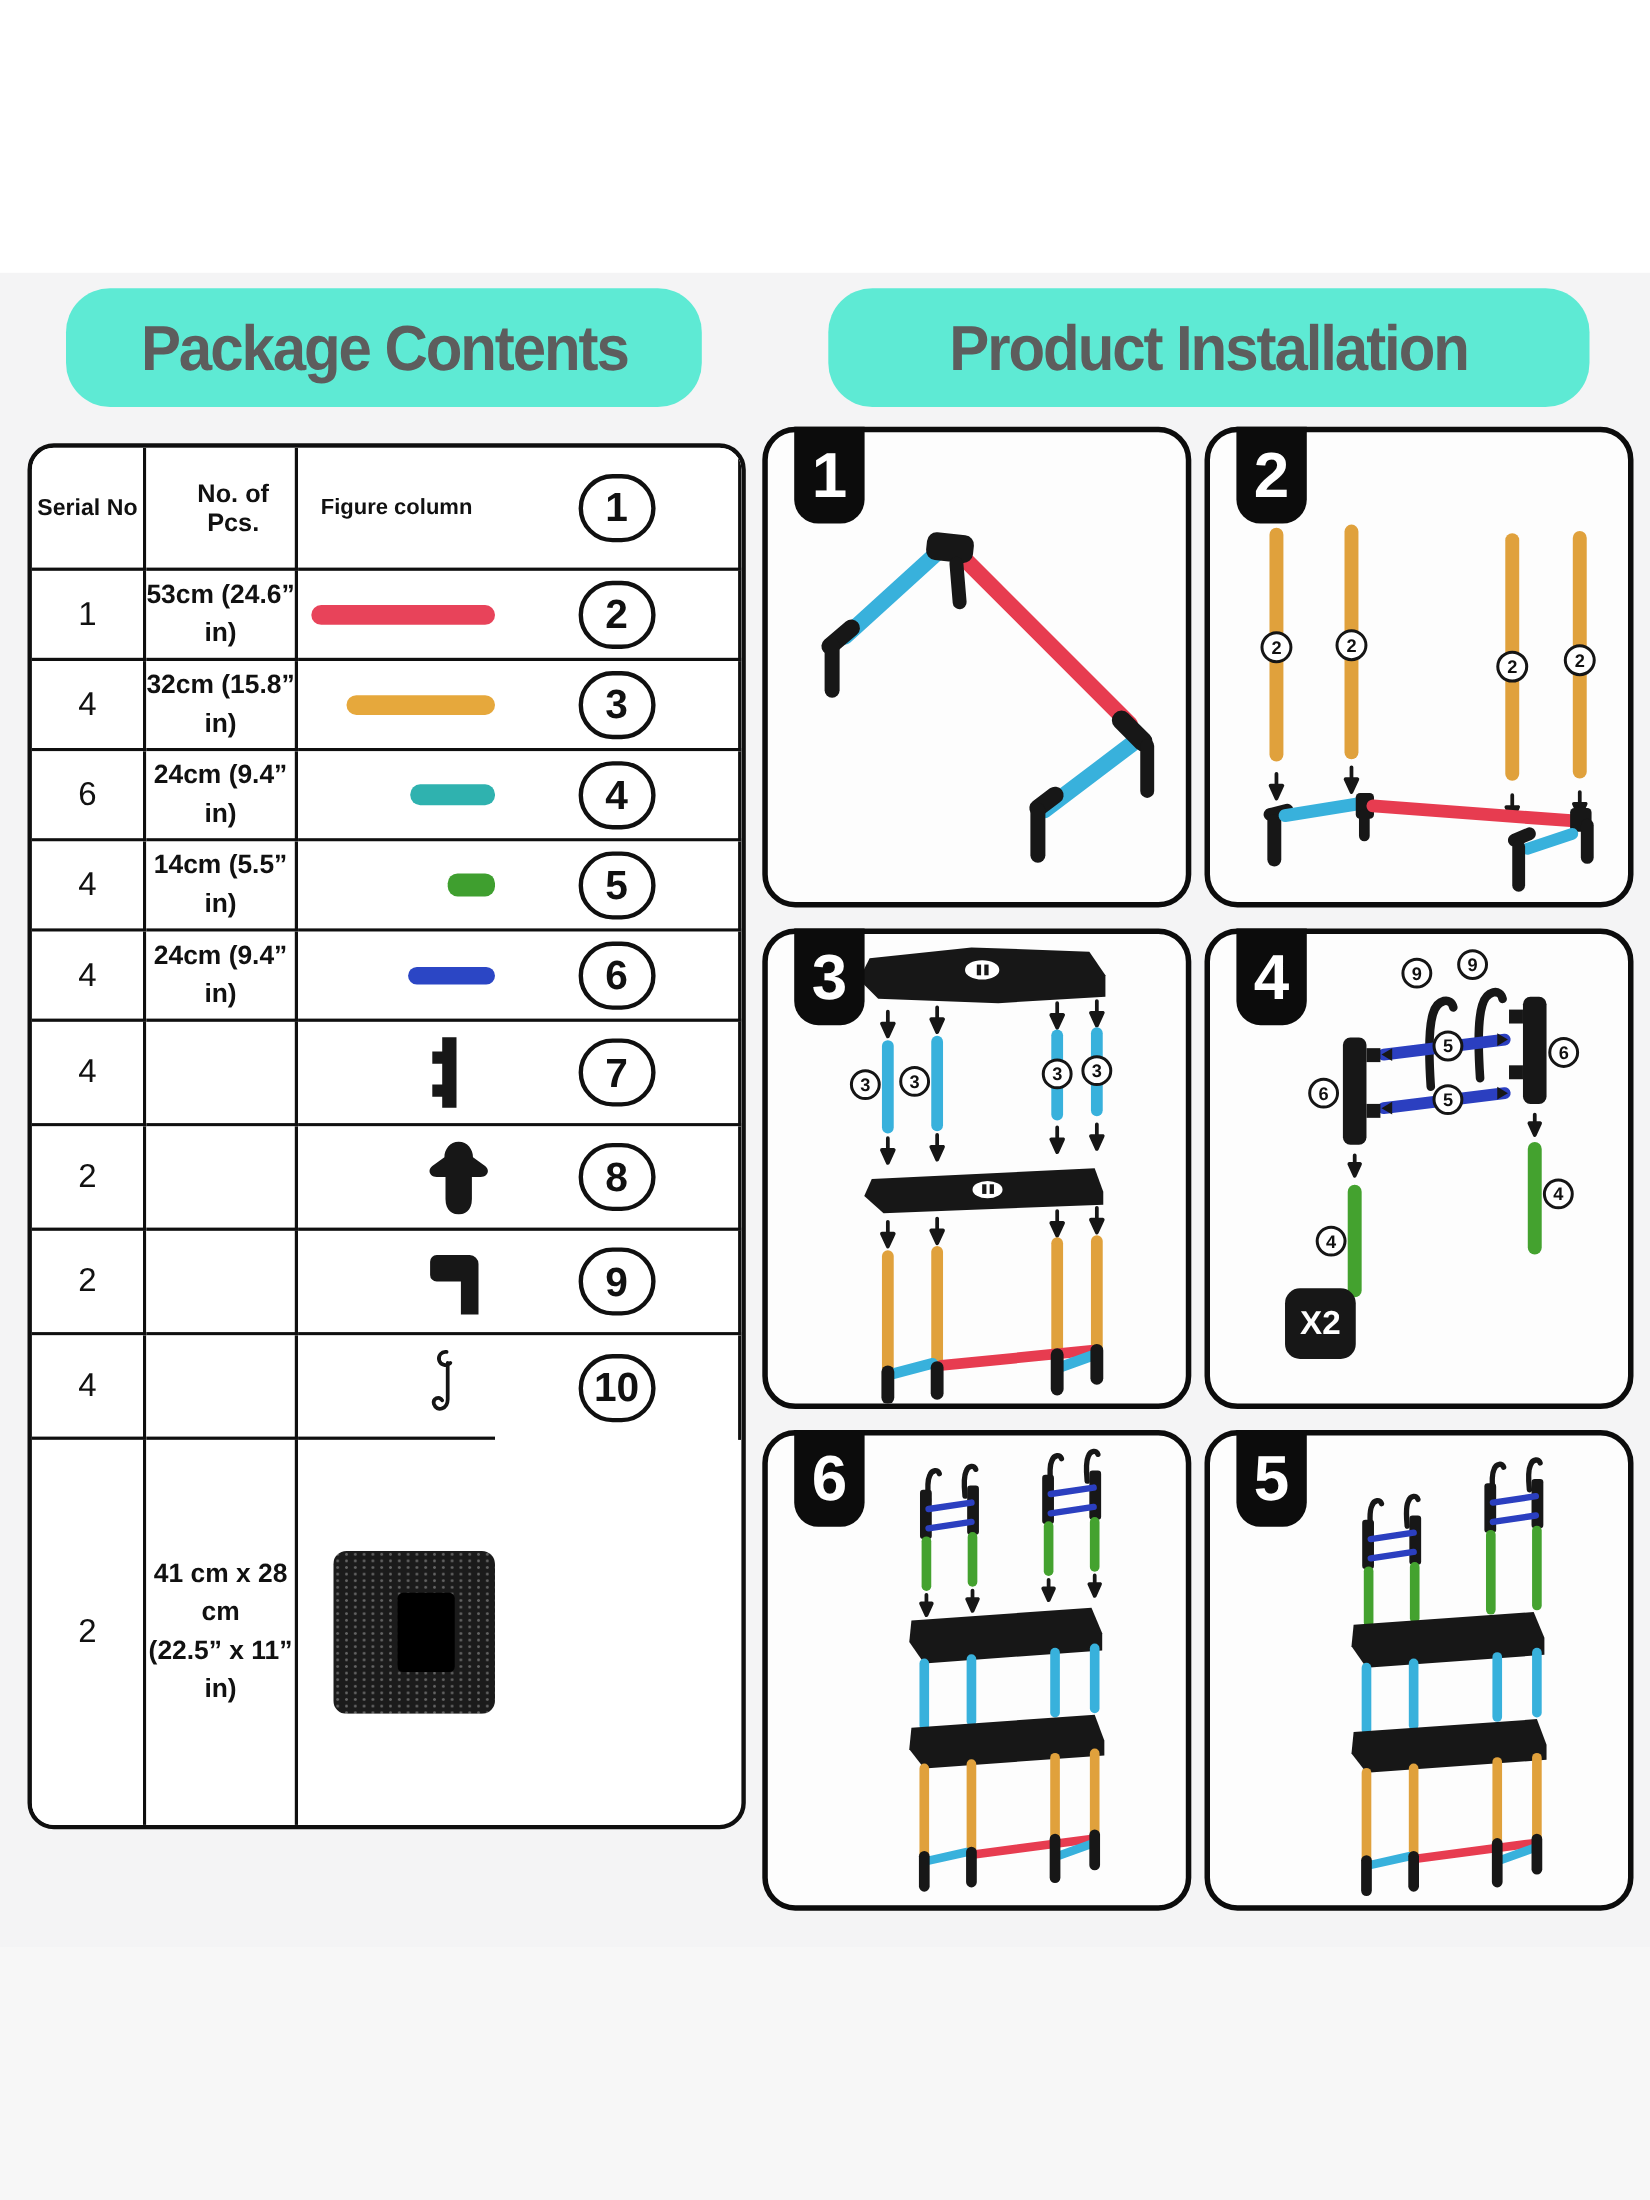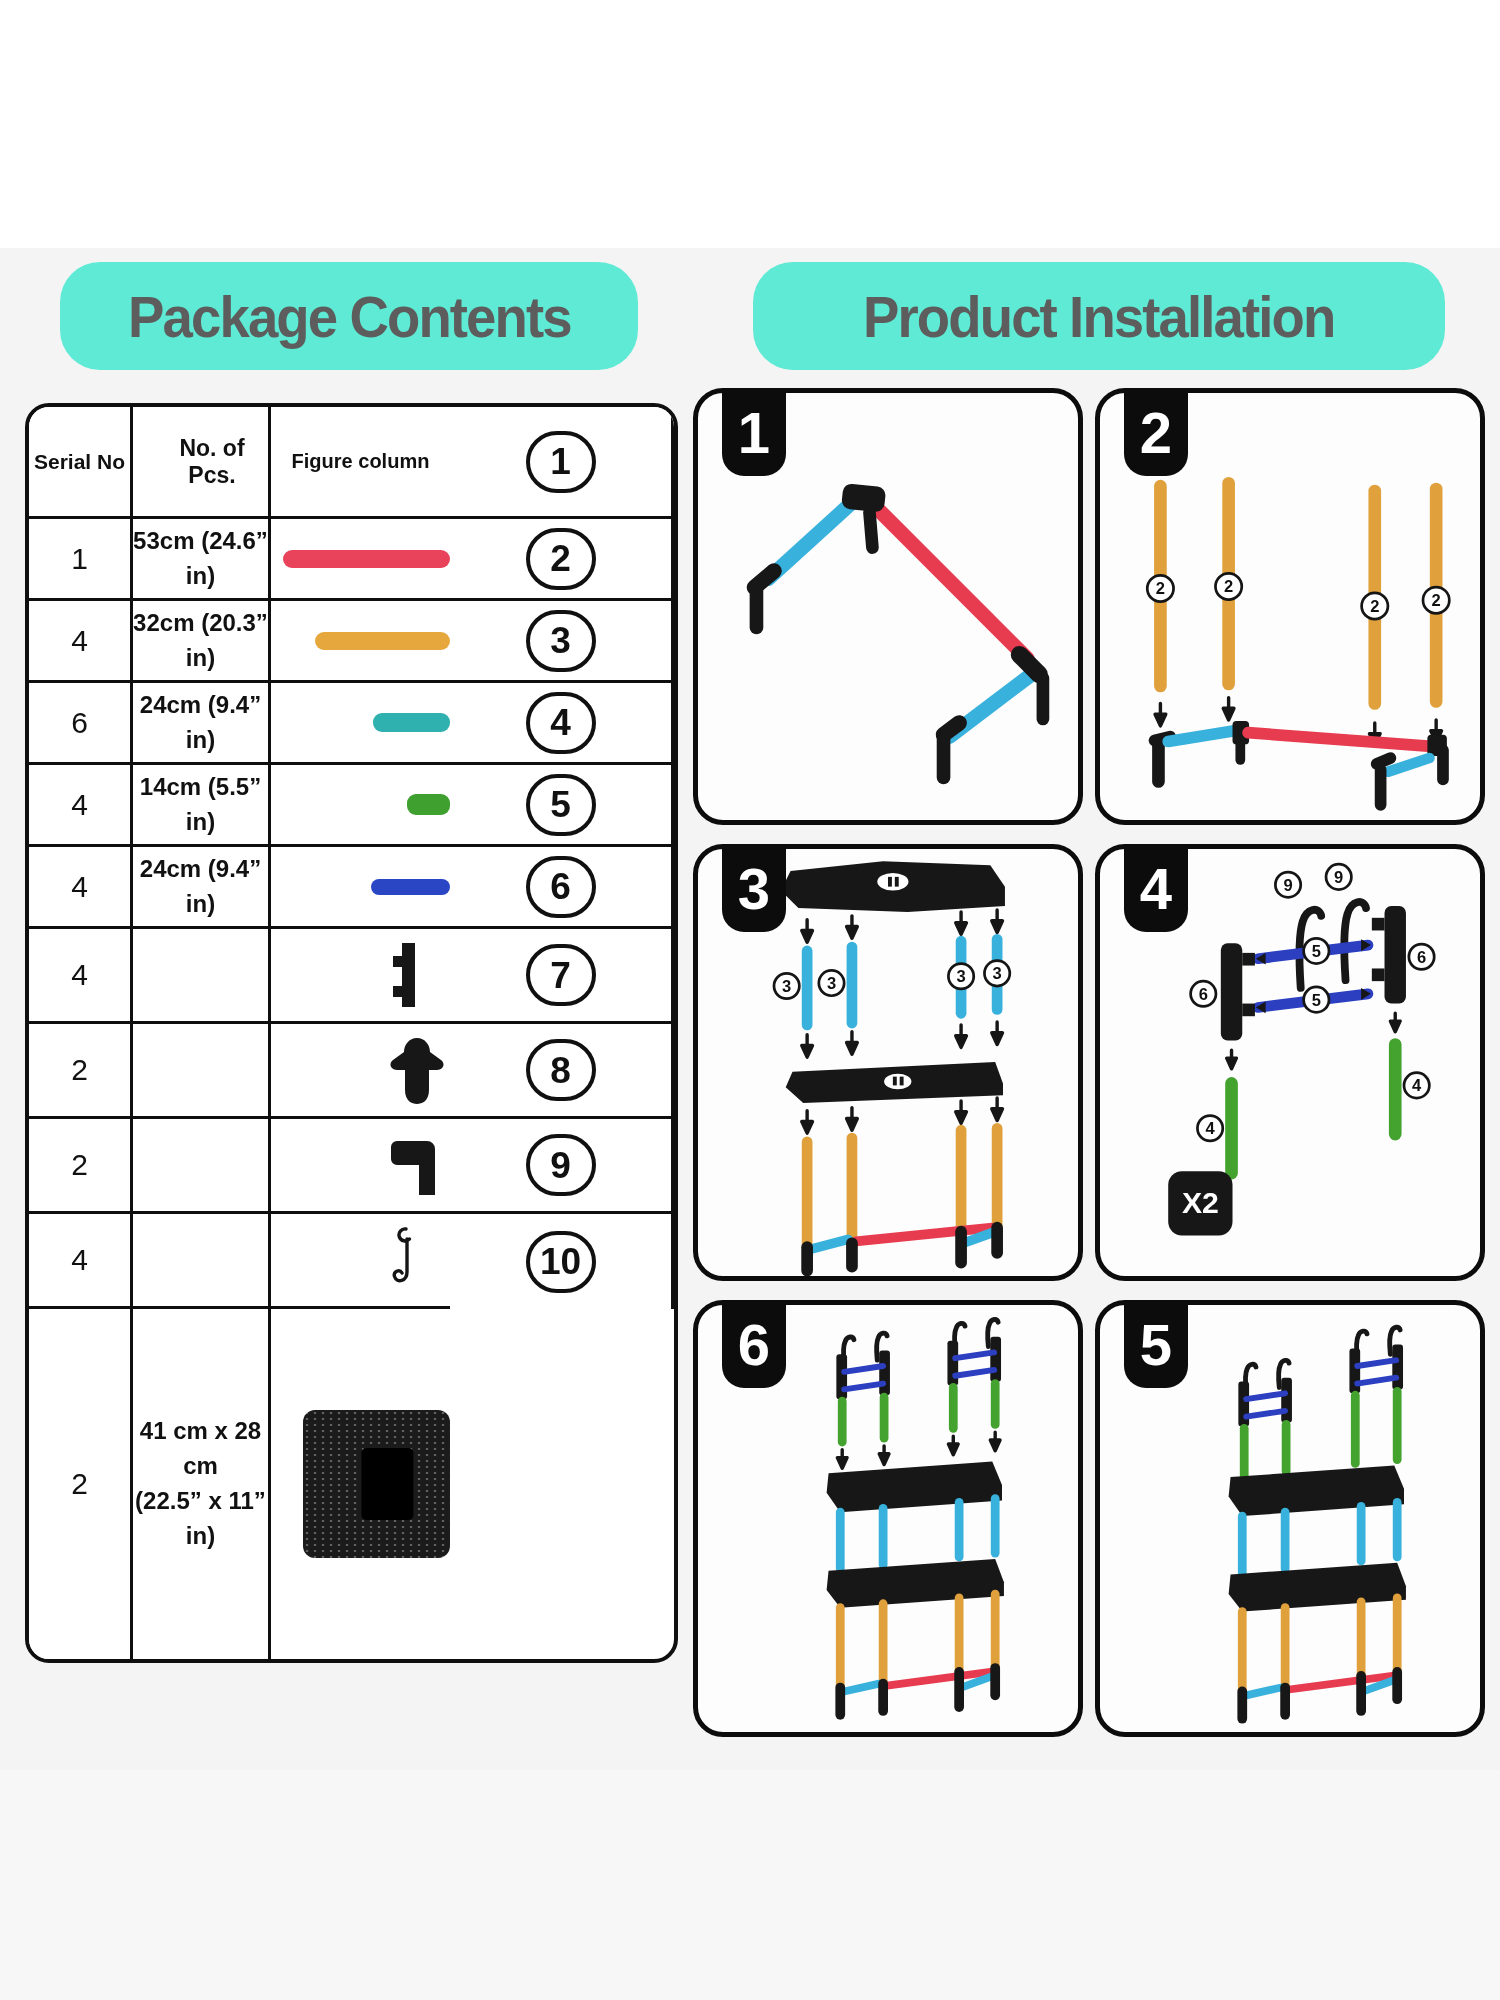--- a/index.html
+++ b/index.html
@@ -126,21 +126,21 @@
   <div class="cell pcs">1</div>
   <div class="cell size">53cm (24.6” in)</div>
   <div class="cell cl figcell">
       <div class="bar b-red"></div>
     </div>
 
   <div class="cell">
       <span class="serial-circle">2</span>
     </div>
   <div class="cell pcs">4</div>
-  <div class="cell size">32cm (20.3” in)</div>
+  <div class="cell size">32cm (15.8” in)</div>
   <div class="cell cl figcell">
       <div class="bar b-orange"></div>
     </div>
 
   <div class="cell">
       <span class="serial-circle">3</span>
     </div>
   <div class="cell pcs">6</div>
   <div class="cell size">24cm (9.4” in)</div>
   <div class="cell cl figcell">

